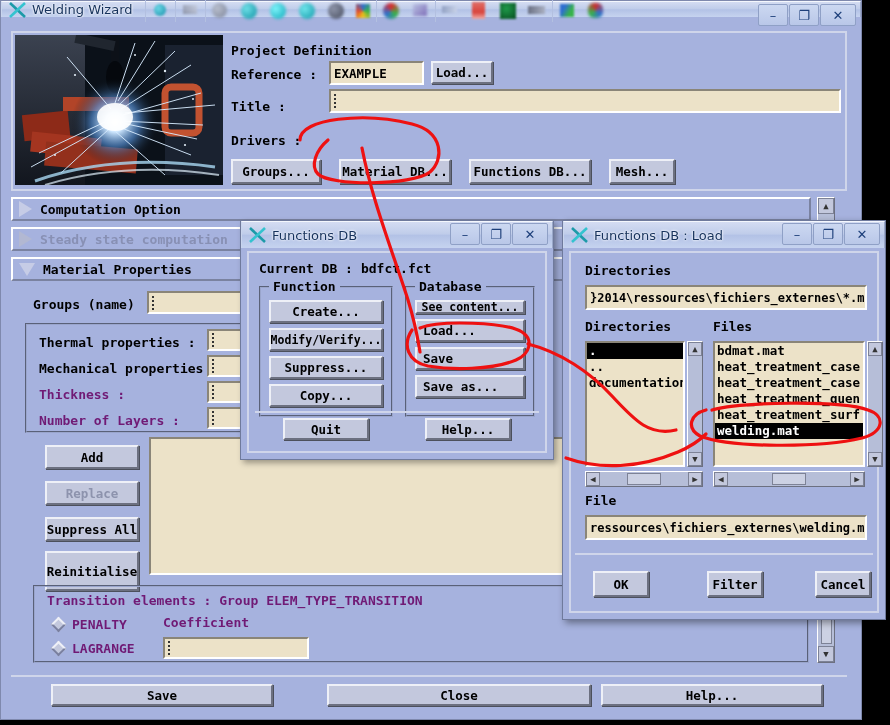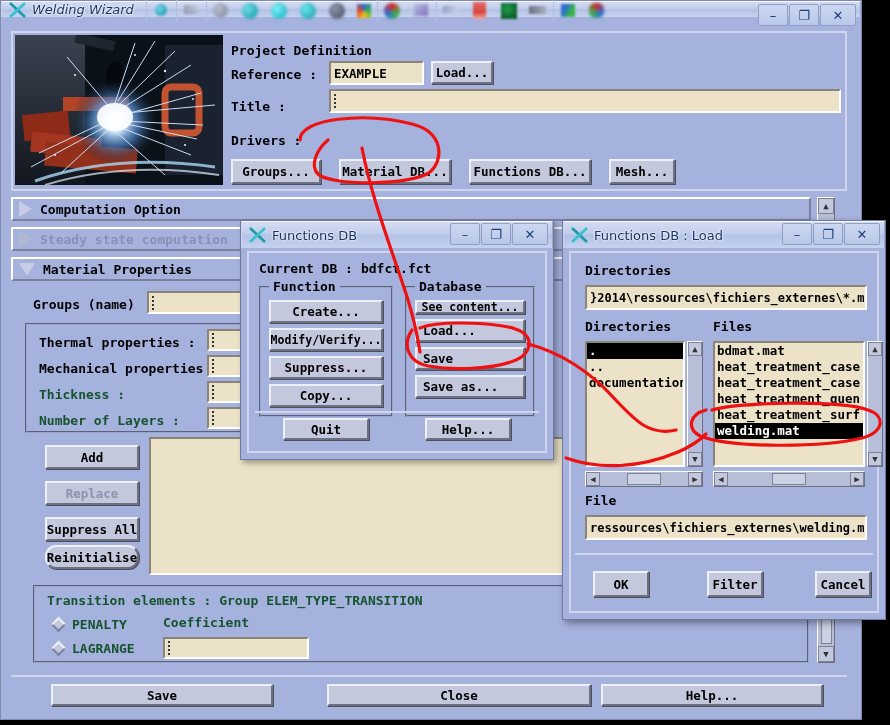--- a/index.html
+++ b/index.html
@@ -102,37 +102,37 @@
     border-top:2px solid #ffffff;border-left:2px solid #ffffff;
     border-right:2px solid #7a82a0;border-bottom:2px solid #7a82a0;
     padding:2px 6px;box-sizing:border-box;height:24px;
   }
   .sect .lab{font-weight:bold;font-size:13px;color:#000;}
   .sect .lab.dim{color:#8890b4;}
   .tri-r{width:0;height:0;border-left:13px solid #c6cce6;border-top:8px solid transparent;border-bottom:8px solid transparent;}
   .tri-d{width:0;height:0;border-top:13px solid #c6cce6;border-left:8px solid transparent;border-right:8px solid transparent;}
   .tri-r.dim{border-left-color:#b2b8d2;}
   .lbl{font-weight:bold;font-size:13px;color:#000;white-space:nowrap;}
-  .lbl.dim{color:#14532d;}
+  .lbl.dim{color:#701a75;}
   .diamond{
     width:11px;height:11px;background:#c3c8dd;
     border-top:2px solid #eef0f7;border-left:2px solid #eef0f7;
     border-right:2px solid #7a80a0;border-bottom:2px solid #7a80a0;
     transform:rotate(45deg);box-sizing:border-box;
   }
   
   #ink{position:absolute;left:0;top:0;width:890px;height:725px;pointer-events:none;z-index:900;}
 </style>
 </head>
 <body>
 
 <div style="position:absolute;left:0;top:0;width:862px;height:720px;background:#a6b2de;
             border:1px solid #7f89ad;box-sizing:border-box;">
 
-  <div class="tbar" style="height:16px;width:100%;box-sizing:border-box;font-style:italic;">
+  <div class="tbar" style="height:16px;width:100%;box-sizing:border-box;">
     <svg class="xlogo" viewBox="0 0 20 18">
       <path d="M2 2 L17 16" stroke="#1c9aa8" stroke-width="2.6" fill="none"></path>
       <path d="M17 2 L2 16" stroke="#34c3cf" stroke-width="2.6" fill="none"></path>
     </svg>
     <span class="ttl">Welding Wizard</span>
 
     <div style="display:flex;align-items:center;gap:1px;margin-left:12px;height:26px;">
       <span style="width:28px;height:24px;display:inline-block;border-left:1px solid #b3c0e0;">
           <span style="display:block;margin:6px auto;width:12px;height:12px;border-radius:50%;background:radial-gradient(circle at 35% 35%,#6ad7e6,#1a8fa8);filter:blur(1.2px);"></span>
         </span>
@@ -325,21 +325,21 @@
       </div>
 
       <div class="lbl dim" style="position:absolute;left:28px;top:130px;">Number of Layers :</div>
       <div class="field" style="position:absolute;left:196px;top:124px;width:118px;height:22px;">
         <span class="caret2"></span>
       </div>
 
       <div class="btn" style="position:absolute;left:34px;top:162px;width:94px;height:24px;">Add</div>
       <div class="btn dim" style="position:absolute;left:34px;top:198px;width:94px;height:24px;">Replace</div>
       <div class="btn" style="position:absolute;left:34px;top:234px;width:94px;height:24px;">Suppress All</div>
-      <div class="btn" style="position:absolute;left:34px;top:262px;width:94px;height:24px;border-radius:11px;">Reinitialise</div>
+      <div class="btn" style="position:absolute;left:34px;top:268px;width:94px;height:40px;">Reinitialise</div>
 
       <div class="listbox" style="position:absolute;left:138px;top:154px;width:660px;height:138px;"></div>
     </div>
 
     <div style="position:absolute;left:22px;top:388px;width:776px;height:78px;
                 border:2px groove #9aa5cc;box-sizing:border-box;">
       <div class="lbl dim" style="position:absolute;left:12px;top:6px;">Transition elements : Group ELEM_TYPE_TRANSITION</div>
 
       <div style="position:absolute;left:18px;top:30px;display:flex;align-items:center;gap:8px;">
         <span class="diamond"></span>

